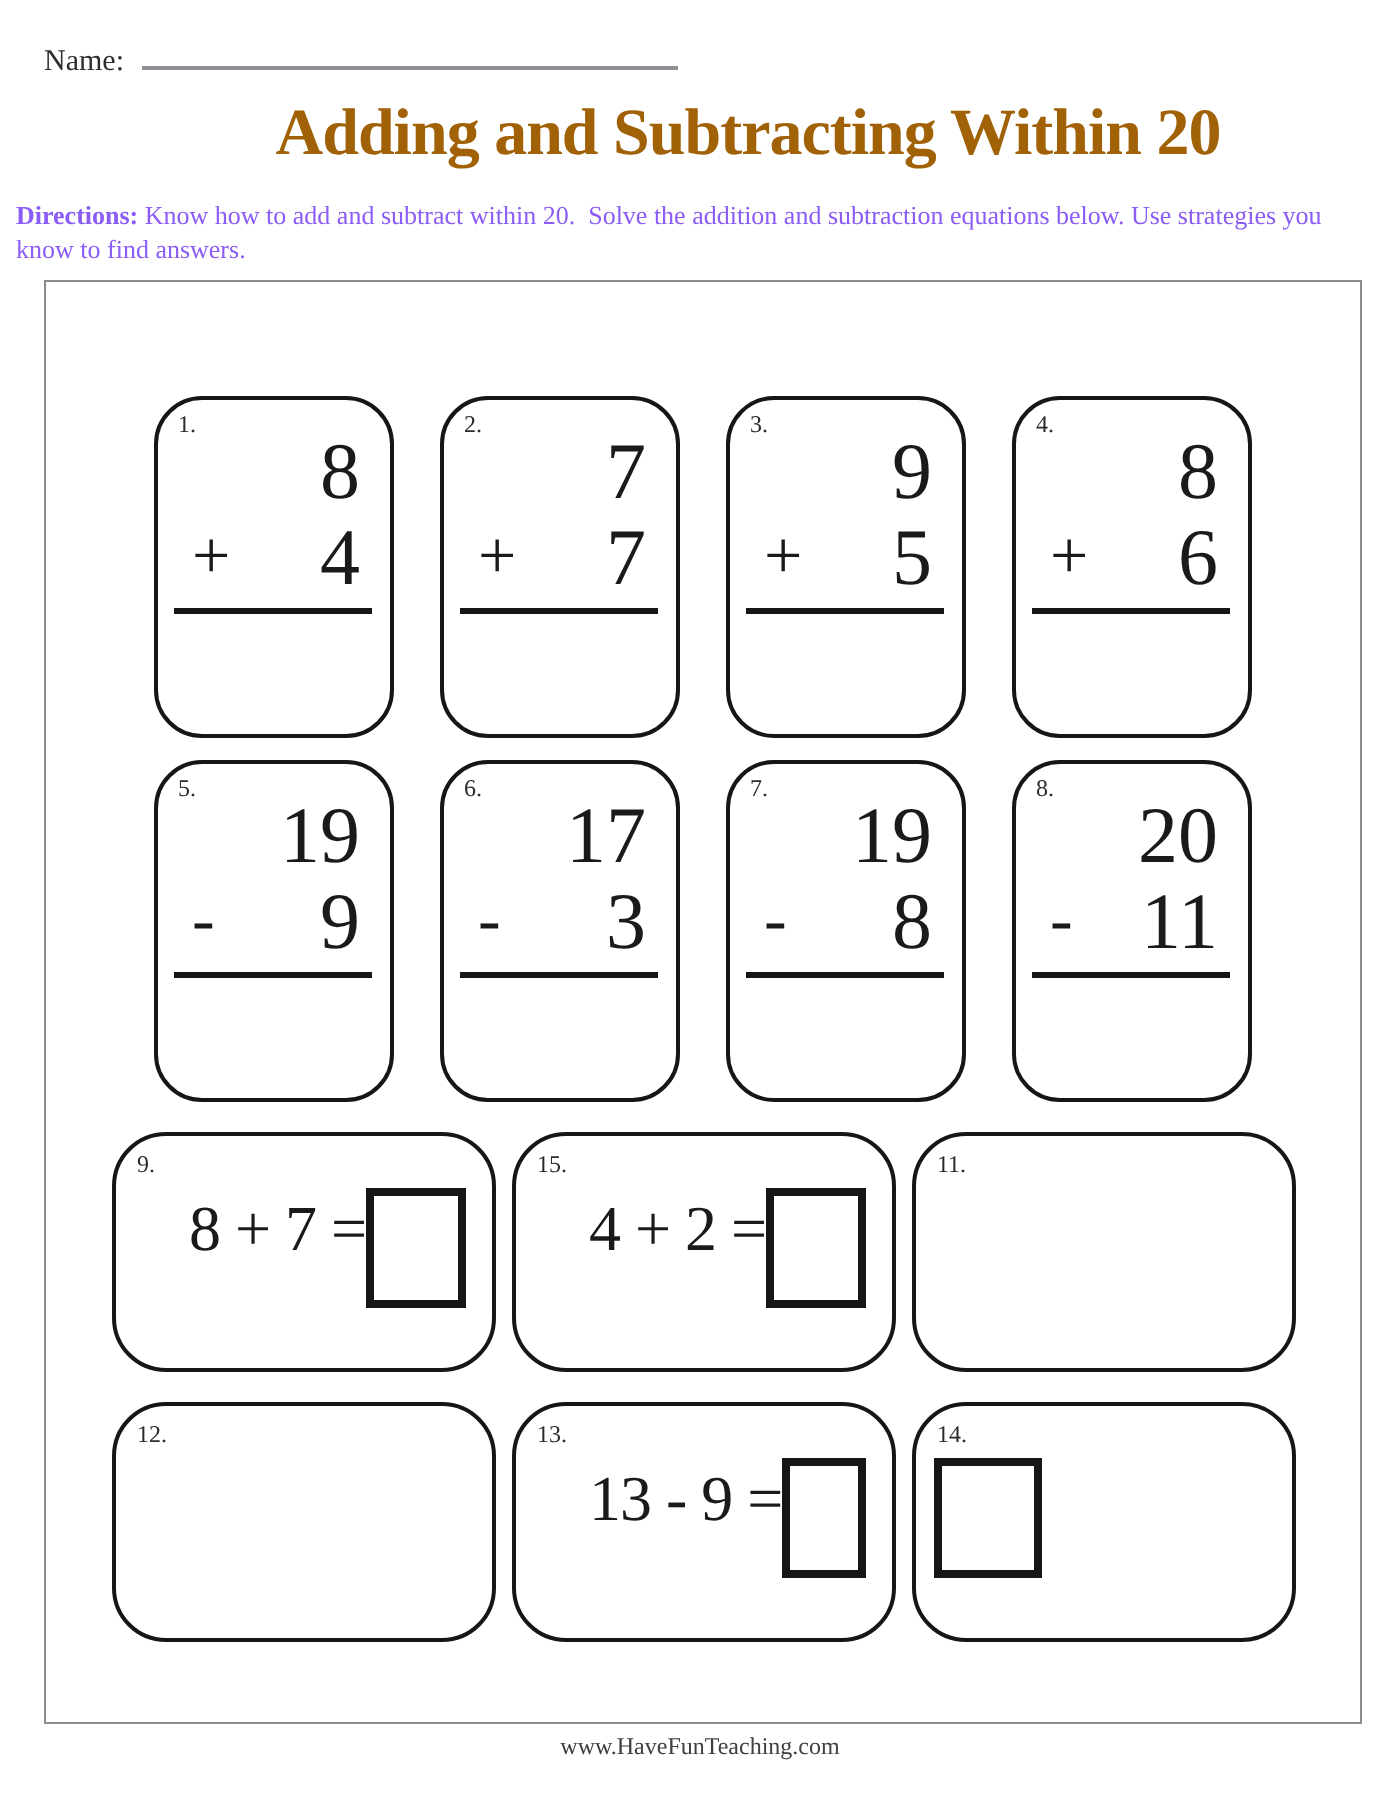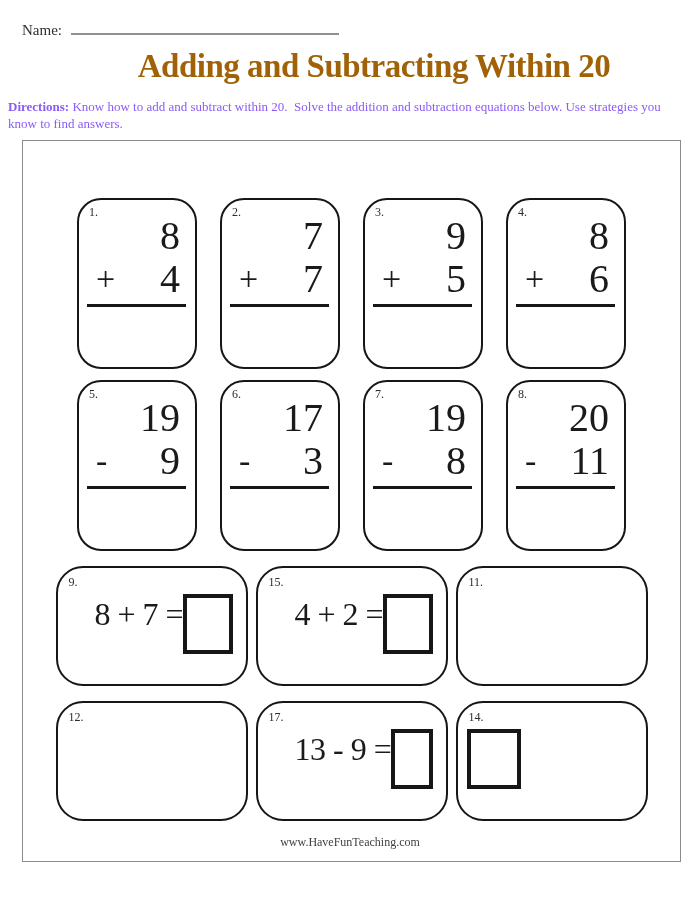--- a/index.html
+++ b/index.html
@@ -40,21 +40,21 @@
   
   .hcard{
     position:relative;width:192px;height:120px;box-sizing:border-box;
     border:2.5px solid #161616;border-radius:27px;background:#fff;
   }
   .hcard .card-num{position:absolute;top:7px;left:11px;font-size:12px;color:#2b2b2b;}
   .h-inner{display:flex;justify-content:space-between;align-items:flex-start;padding:26px 13px 0 9px;}
   .equation{font-size:32px;line-height:1;margin-top:4px;letter-spacing:-0.5px;white-space:pre;margin-left:28px;}
   .answer-box{width:46px;height:52px;border:4px solid #161616;background:#fff;box-sizing:content-box;}
   
-  .footer{position:absolute;left:0;top:835px;width:700px;text-align:center;font-size:12px;color:#3f3f3f;}
+  .footer{position:absolute;left:0;top:866px;width:700px;text-align:center;font-size:12px;color:#3f3f3f;}
 </style>
 </head>
 <body>
 
 <div class="page">
 
   <div class="name-row">
     <span>Name:</span><span class="name-line"></span>
   </div>
 
@@ -173,21 +173,21 @@
   <div class="hcard">
     <span class="card-num">11.</span>
   </div>
 </div>
     <div class="card-row row-h" id="row4">
   <div class="hcard">
     <span class="card-num">12.</span>
   </div>
 
   <div class="hcard">
-    <span class="card-num">17.</span>
+    <span class="card-num">13.</span>
     <div class="h-inner">
       <span class="equation">13 - 9 =</span>
       <div class="answer-box"></div>
     </div>
   </div>
 
   <div class="hcard">
     <span class="card-num">14.</span>
     <div class="h-inner">
       <div class="answer-box"></div>

